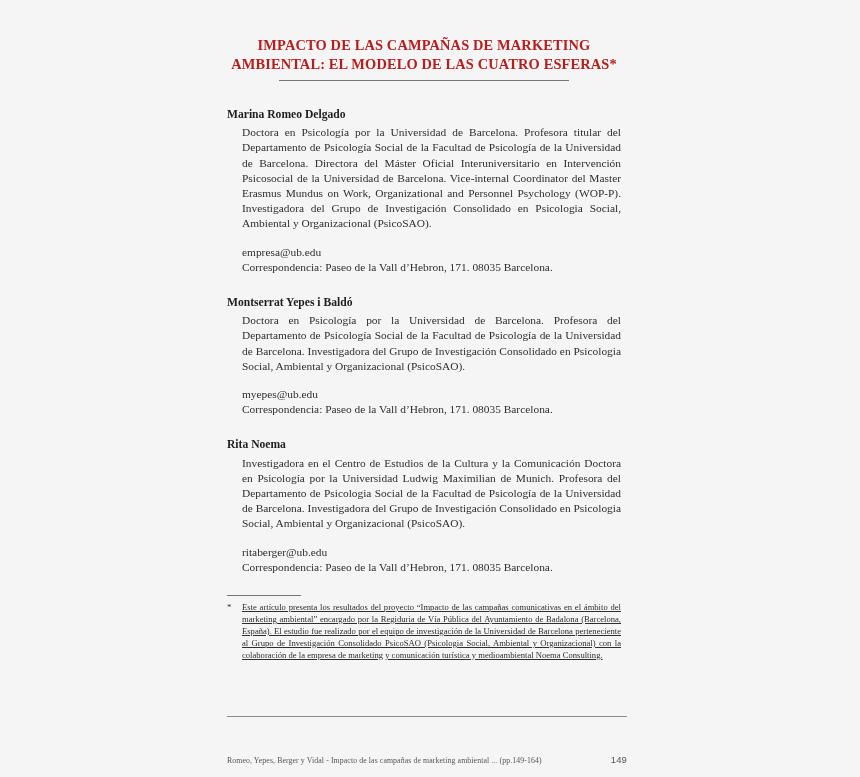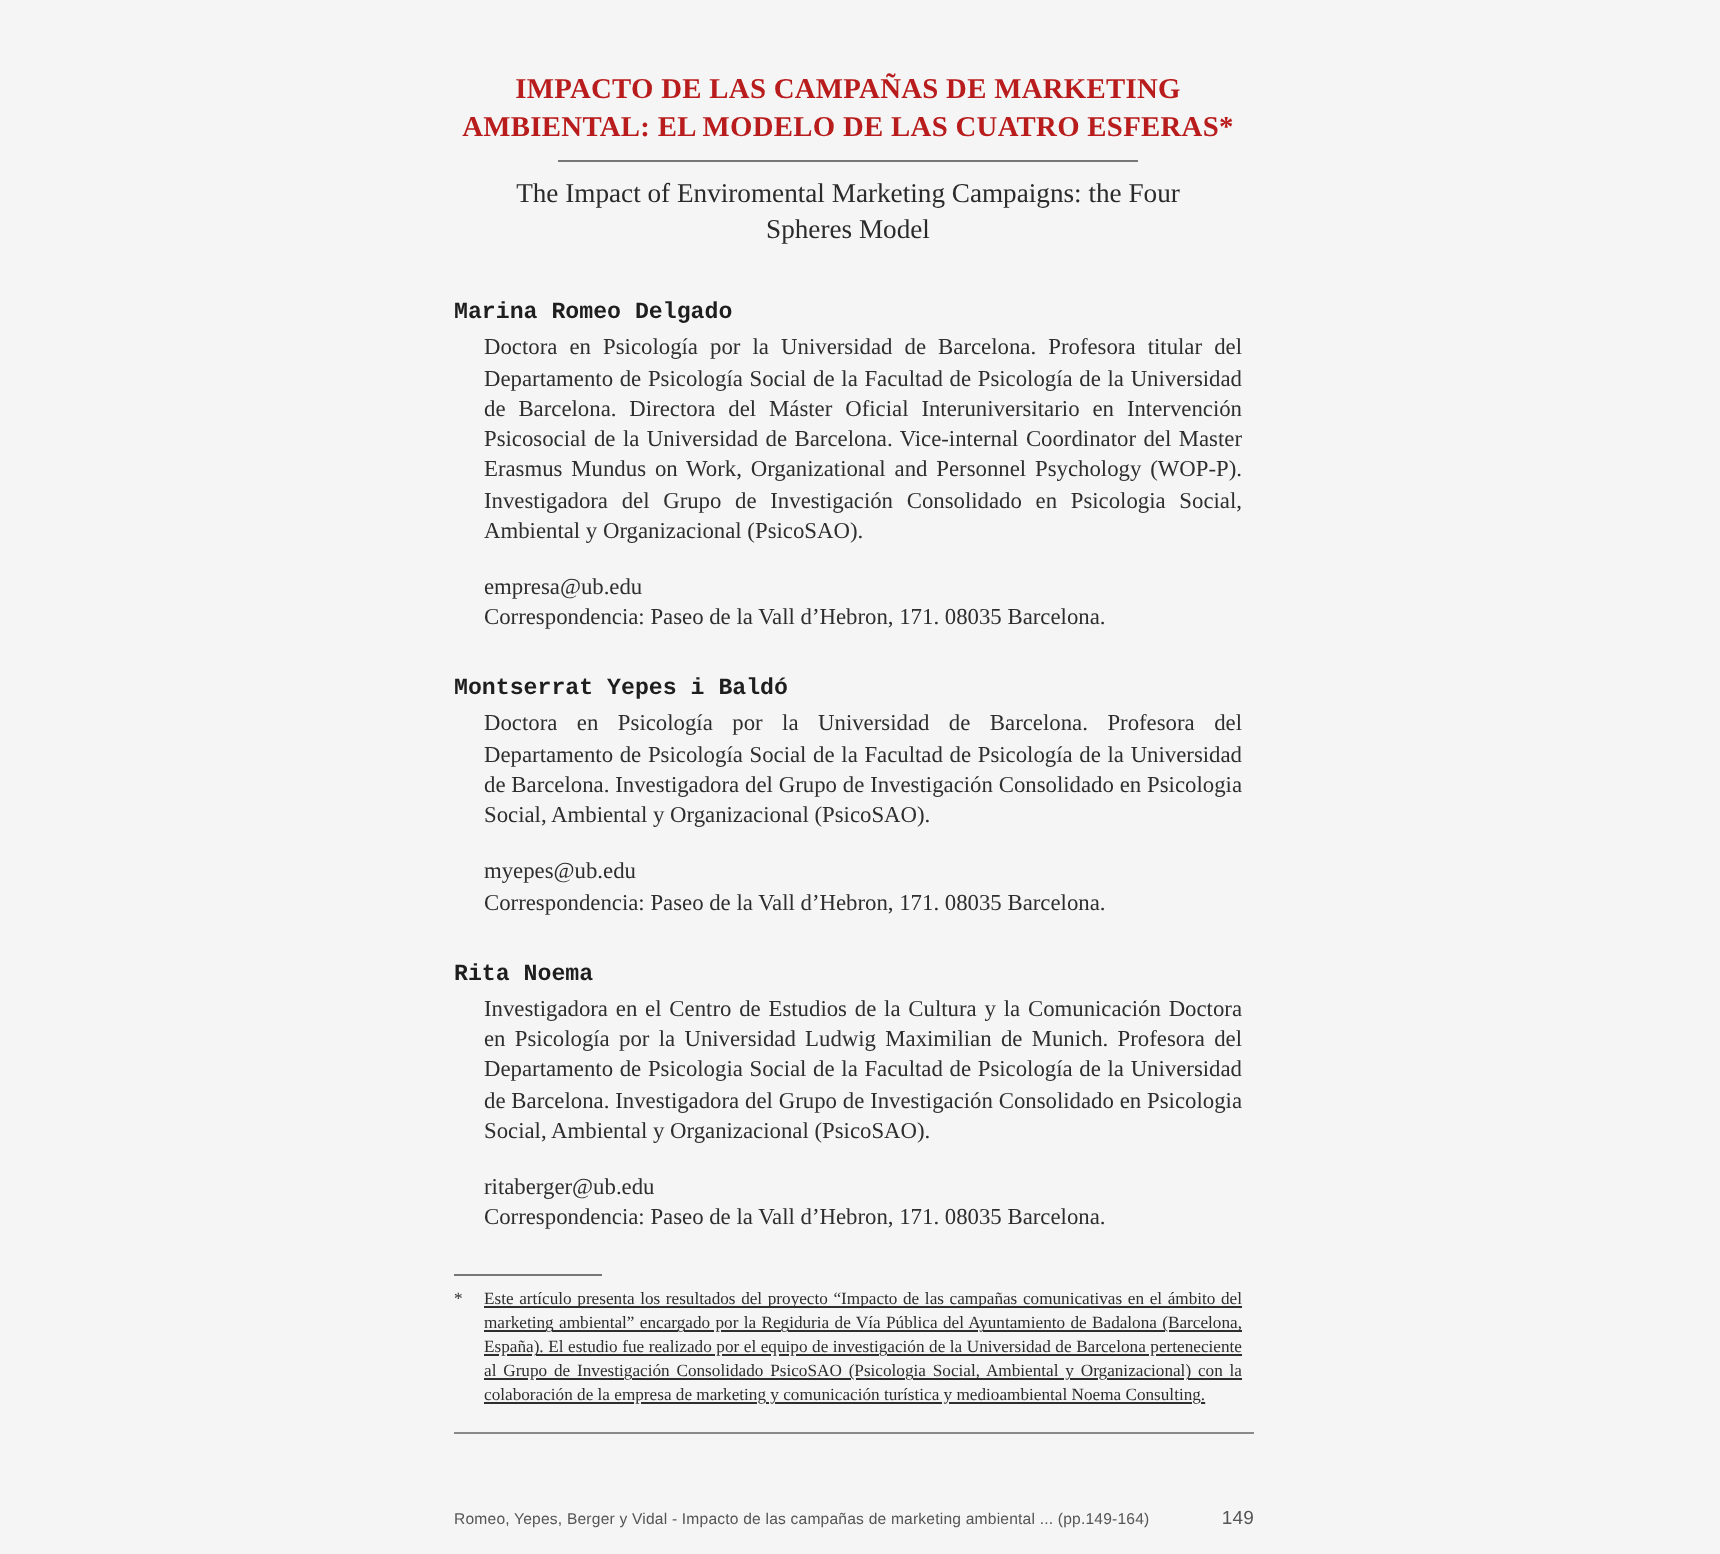--- a/index.html
+++ b/index.html
@@ -59,21 +59,20 @@
   }
   .author-block {
     margin-bottom: 20px;
   }
   .author-name {
     font-weight: bold;
     font-size: 11.6px;
     line-height: 1.3;
     color: #1e1e1e;
     margin: 0 0 3px 0;
-    font-family: Liberation Mono, monospace;
   }
   .author-bio {
     font-size: 11.4px;
     line-height: 1.335;
     text-align: justify;
     text-justify: inter-word;
     margin: 0 0 0 15px;
     color: #2e2e2e;
   }
   .author-contact {
@@ -135,44 +134,41 @@
     display: flex;
     justify-content: space-between;
     align-items: baseline;
     font-family: "Liberation Sans", "DejaVu Sans", sans-serif;
     font-size: 7.8px;
     color: #555;
     letter-spacing: 0.1px;
   }
   .footer-citation {
     white-space: nowrap;
+    font-family: Liberation Serif, serif;
   }
   .footer-page {
     font-size: 9.5px;
     color: #555;
     margin-top: 31px;
   }
 </style>
 </head>
 <body>
 
 <div class="page">
 
   <div class="content">
 
     <div class="title-block">
       <div class="main-title">
         <div>IMPACTO DE LAS CAMPAÑAS DE MARKETING</div>
         <div>AMBIENTAL: EL MODELO DE LAS CUATRO ESFERAS*</div>
       </div>
       <div class="title-rule"></div>
-      <div class="sub-title">
-        <div>The Impact of Enviromental Marketing Campaigns: the Four</div>
-        <div>Spheres Model</div>
-      </div>
     </div>
 
     <div class="authors">
 
       <div class="author-block">
         <div class="author-name">Marina Romeo Delgado</div>
         <p class="author-bio">Doctora en Psicología por la Universidad de Barcelona. Profesora titular del Departamento de Psicología Social de la Facultad de Psicología de la Universidad de Barcelona. Directora del Máster Oficial Interuniversitario en Intervención Psicosocial de la Universidad de Barcelona. Vice-internal Coordinator del Master Erasmus Mundus on Work, Organizational and Personnel Psychology (WOP-P). Investigadora del Grupo de Investigación Consolidado en Psicologia Social, Ambiental y Organizacional (PsicoSAO).</p>
         <div class="author-contact">
           <div>empresa@ub.edu</div>
           <div>Correspondencia: Paseo de la Vall d’Hebron, 171. 08035 Barcelona.</div>

